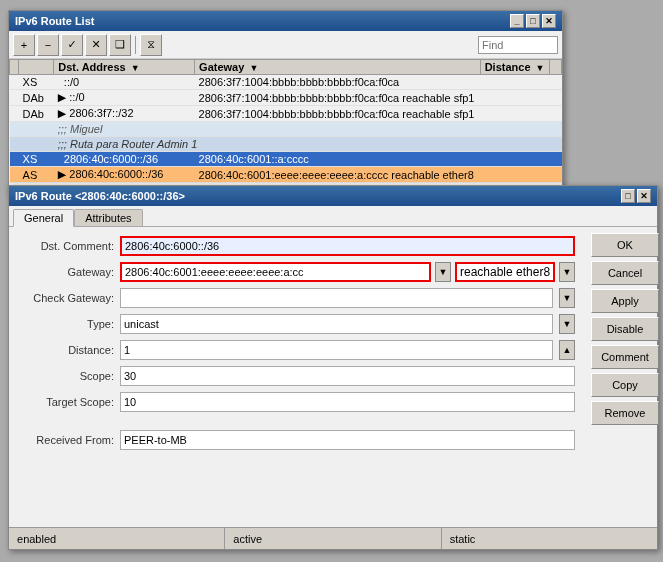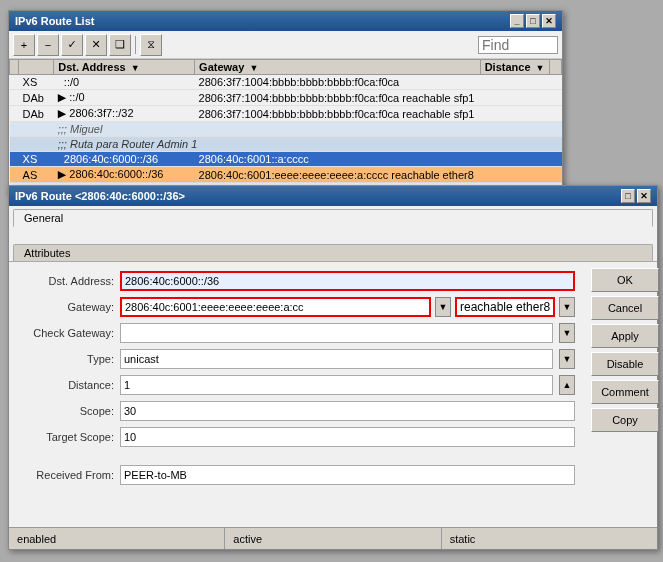--- a/index.html
+++ b/index.html
@@ -91,21 +91,21 @@
       background: #999;
       margin: 0 2px;
     }
 
     .find-input {
       margin-left: auto;
       width: 80px;
       height: 18px;
       border: 1px solid #999;
       padding: 1px 3px;
-      font-size: 14px;
+      font-size: 11px;
       background: white;
       color: #666;
     }
 
     
     .route-table {
       width: 100%;
       border-collapse: collapse;
       font-size: 11px;
     }
@@ -145,22 +145,21 @@
       left: 8px;
       width: 650px;
       height: 365px;
     }
 
     .tab-bar {
       background: #f0f0f0;
       border-bottom: 1px solid #aaa;
       display: flex;
       padding: 3px 4px 0;
-      gap: 18px;
-      flex-direction: column;
+      gap: 0;
     }
 
     .tab {
       padding: 2px 10px;
       border: 1px solid #aaa;
       border-bottom: none;
       background: #d4d0c8;
       cursor: pointer;
       font-size: 11px;
       border-radius: 2px 2px 0 0;
@@ -443,21 +442,21 @@
       <span>General</span>
     </div>
     <div class="tab">
       <span>Attributes</span>
     </div>
   </div>
   <div class="detail-body">
     <div class="form-area">
 
       <div class="form-row">
-        <div class="form-label">Dst. Address:</div>
+        <div class="form-label">Dst. Comment:</div>
         <input class="form-input highlighted" type="text" value="2806:40c:6000::/36" style="">
       </div>
 
       <div class="form-row">
         <div class="form-label">Gateway:</div>
         <div class="gateway-group">
           <input class="gateway-input" type="text" value="2806:40c:6001:eeee:eeee:eeee:a:cc" style="flex: 1 1 0%;">
           <div class="dropdown-btn">▼</div>
           <input class="gateway-right-input" type="text" value="reachable ether8" style="">
           <div class="dropdown-btn">▼</div>
@@ -500,20 +499,21 @@
       </div>
     </div>
 
     <div class="right-buttons">
       <button class="action-btn">OK</button>
       <button class="action-btn">Cancel</button>
       <button class="action-btn">Apply</button>
       <button class="action-btn">Disable</button>
       <button class="action-btn">Comment</button>
       <button class="action-btn">Copy</button>
+      <button class="action-btn">Remove</button>
     </div>
   </div>
 
   <div class="status-bar">
     <div class="status-segment">enabled</div>
     <div class="status-segment">active</div>
     <div class="status-segment">static</div>
   </div>
 </div>
 

